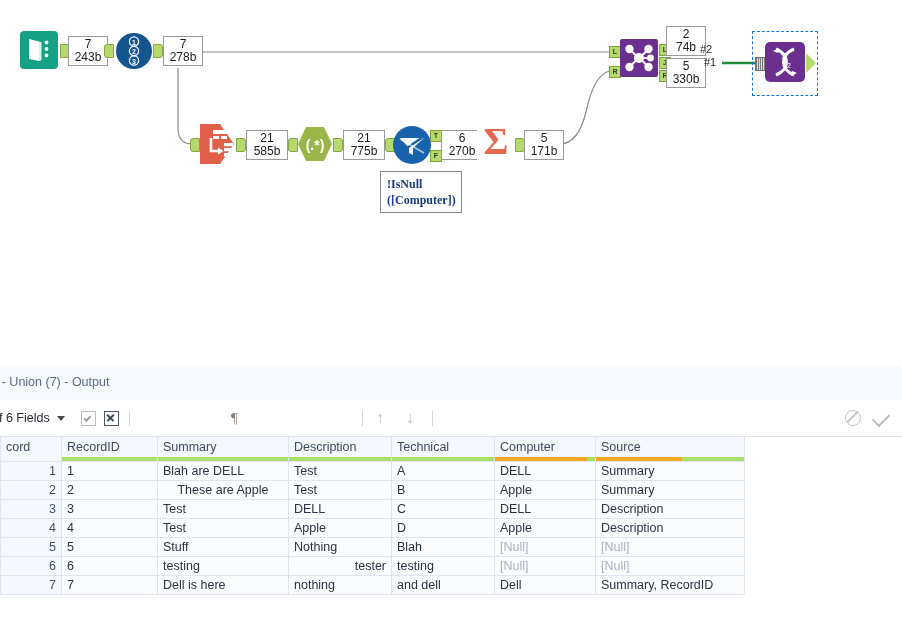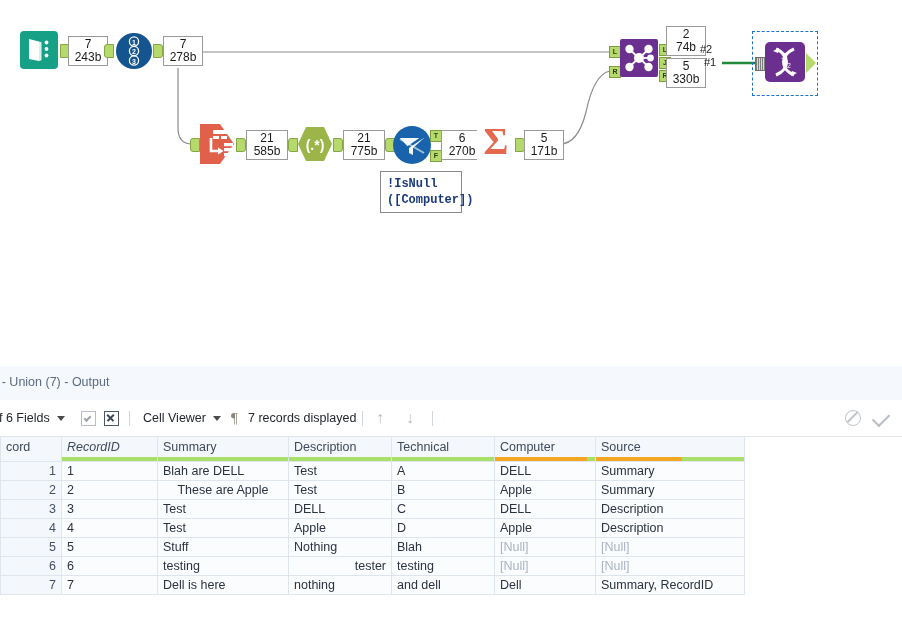--- a/index.html
+++ b/index.html
@@ -43,21 +43,21 @@
   .iolet{
     position:absolute;width:10px;height:10px;background:#b5d96b;border:1px solid #7f9e3e;
     font-size:7px;line-height:10px;text-align:center;color:#2c3e0e;font-weight:bold;
     font-family:"Liberation Sans",sans-serif;
   }
 
   
   .annot{
     position:absolute;background:#ffffff;border:1px solid #8a8a8a;
     color:#1a3a7a;font-weight:bold;font-size:12px;line-height:16px;
-    padding:4px 6px;font-family:Liberation Mono, monospace;white-space:pre-line;
+    padding:4px 6px;font-family:Liberation Serif, serif;white-space:pre-line;
   }
 
   
   .marquee{position:absolute;border:1px dashed #1f6fd0;}
 
   
   #results{position:absolute;left:0;top:366px;width:902px;height:258px;background:#ffffff;}
   #res-title{
     position:absolute;left:0;top:0;width:902px;height:34px;
     background:#f5f8fc;border-bottom:1px solid #dbe3ec;
@@ -319,32 +319,25 @@
 
     <div class="tb-item" style="left:81px;">
       <span class="ic ic-check-sq"></span>
     </div>
     <div class="tb-item" style="left:104px;">
       <span class="ic ic-x-sq"></span>
     </div>
 
     <div class="divider" style="left:129px;"></div>
 
-    <div class="tb-item" style="left:143px;">
-      <span class="tb-text">Cell Viewer</span>
-      <span class="caret"></span>
-    </div>
 
     <div class="tb-item" style="left:231px;">
       <span class="ic-pilcrow">¶</span>
     </div>
 
-    <div class="tb-item" style="left:248px;">
-      <span class="tb-text">7 records displayed</span>
-    </div>
 
     <div class="divider" style="left:362px;"></div>
 
     <div class="tb-item" style="left:376px;">
       <span class="ic-arrow">↑</span>
     </div>
     <div class="tb-item" style="left:406px;">
       <span class="ic-arrow">↓</span>
     </div>
 
@@ -356,21 +349,21 @@
     <div class="tb-item" style="left:873px;">
       <span class="ic-tick"></span>
     </div>
   </div>
 
   <div id="grid">
     <table class="dg">
       <thead>
           <tr id="thead-row">
             <th style="width: 50px;"><span>cord</span></th>
-            <th style="width: 85px; font-style: italic;"><span>RecordID</span><span class="hbar"></span></th>
+            <th style="width: 85px;"><span>RecordID</span><span class="hbar"></span></th>
             <th style="width: 120px;"><span>Summary</span><span class="hbar"></span></th>
             <th style="width: 92px;"><span>Description</span><span class="hbar"></span></th>
             <th style="width: 92px;"><span>Technical</span><span class="hbar"></span></th>
             <th style="width: 90px;"><span>Computer</span><span class="hbar">
                 <i style="width: 92%; background: rgb(245, 166, 35);"></i>
               </span></th>
             <th style="width: 138px;"><span>Source</span><span class="hbar">
                 <i style="width: 58%; background: rgb(245, 166, 35);"></i>
               </span></th>
           </tr>

